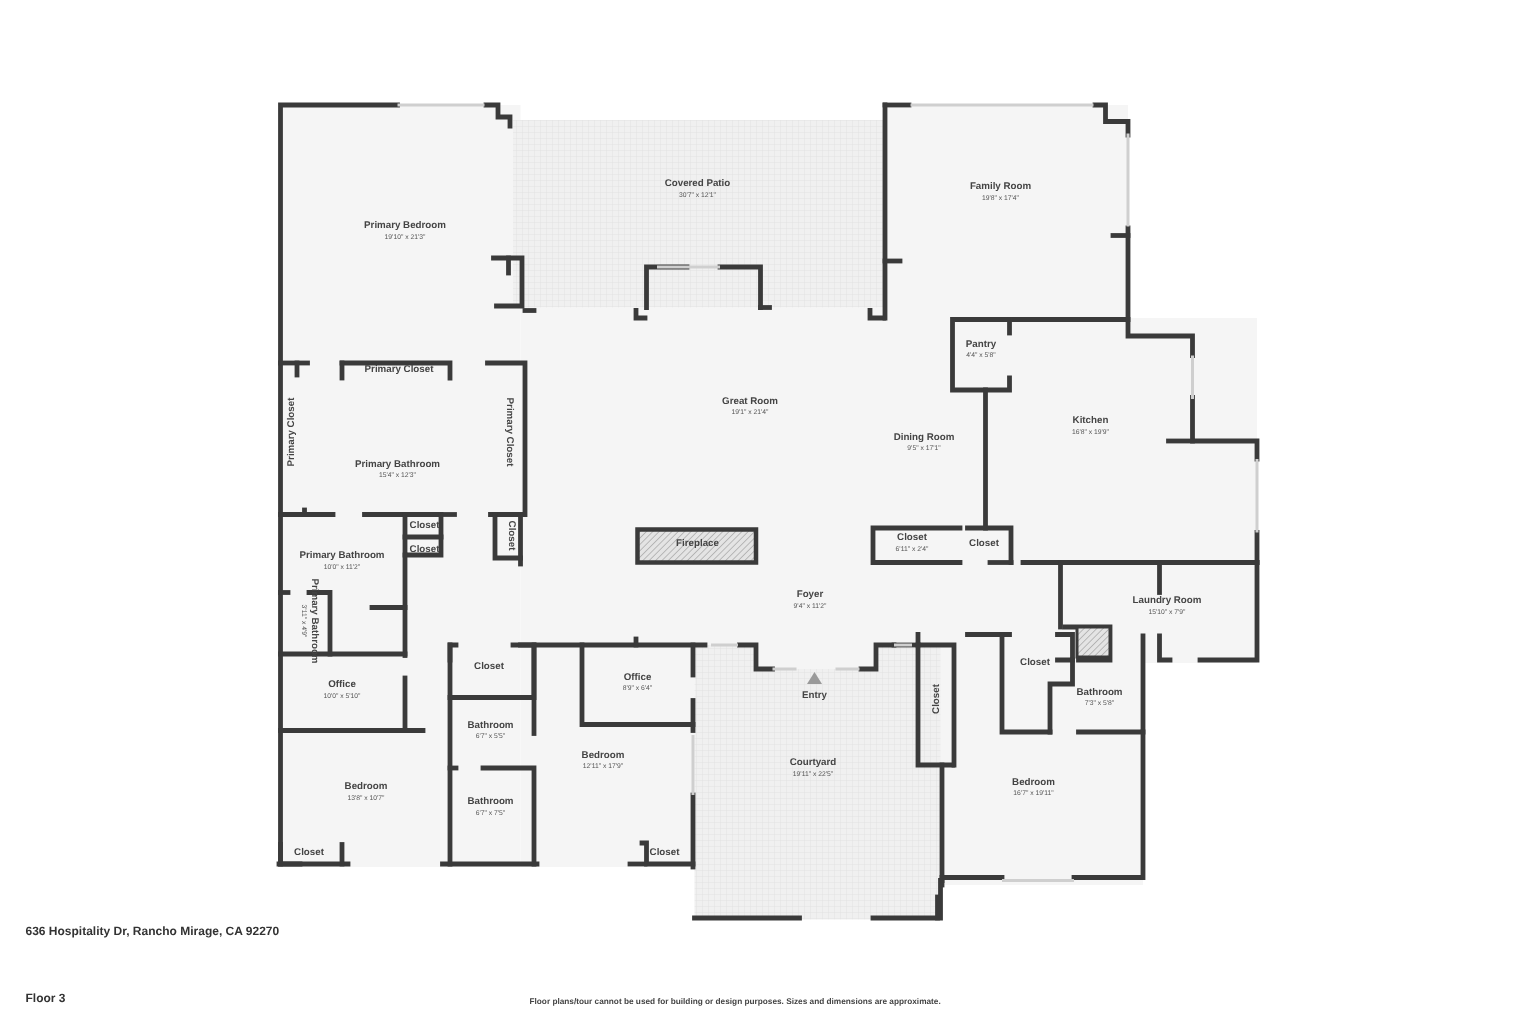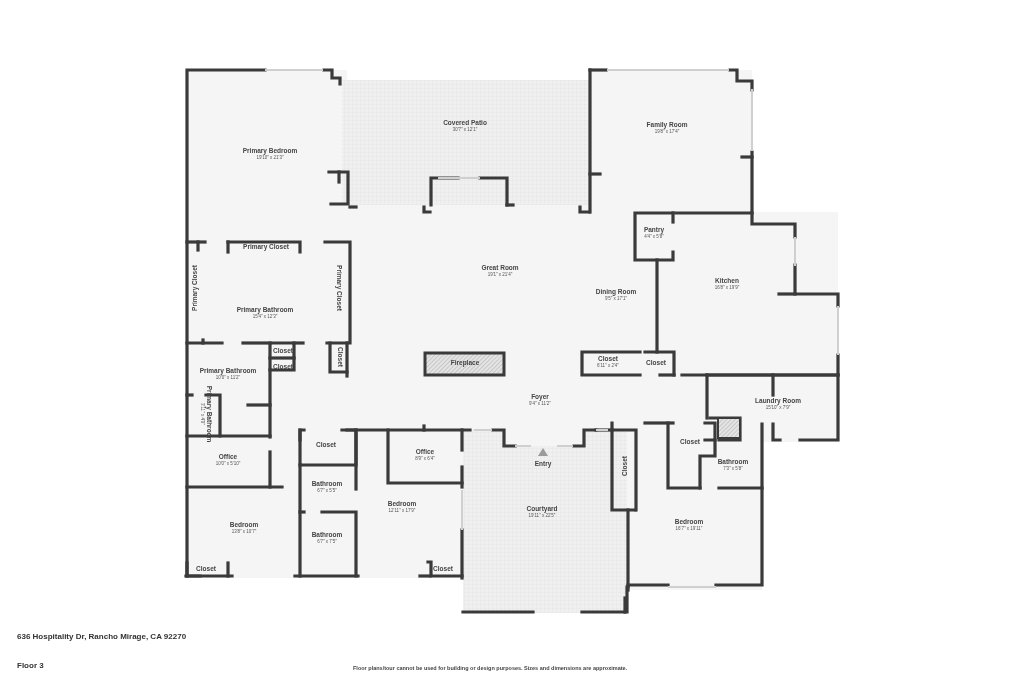--- a/index.html
+++ b/index.html
@@ -3,21 +3,21 @@
 <meta charset="utf-8">
 <style>
   html, body { margin:0; padding:0; background:#ffffff; }
   body { width:1024px; height:683px; position:relative; overflow:hidden; font-family:"Liberation Sans", sans-serif; }
   #plan { position:absolute; left:0; top:0; width:1024px; height:683px; }
   .room-label { position:absolute; transform:translate(-50%,-50%); text-align:center; white-space:nowrap; color:#444; }
   .room-label .nm { font-size:6.5px; font-weight:bold; display:block; line-height:8px; }
   .room-label .dm { font-size:4.5px; display:block; line-height:6px; color:#555; }
   .vert { transform:translate(-50%,-50%) rotate(90deg); }
   .vertl { transform:translate(-50%,-50%) rotate(-90deg); }
-  .footer-addr { position:absolute; left:17px; top:632px; font-size:8px; font-weight:bold; color:#333; }
+  .footer-addr { position:absolute; left:17px; top:616px; font-size:8px; font-weight:bold; color:#333; }
   .footer-floor { position:absolute; left:17px; top:661px; font-size:8px; font-weight:bold; color:#333; }
   .footer-note { position:absolute; left:353px; top:665px; font-size:5.5px; font-weight:bold; color:#444; }
 </style>
 </head>
 <body>
 
 <svg id="plan" viewBox="0 0 1024 683" xmlns="http://www.w3.org/2000/svg">
   <defs>
     <pattern id="tile" width="4" height="4" patternUnits="userSpaceOnUse">
       <rect width="4" height="4" fill="#f0f0f0"></rect>

